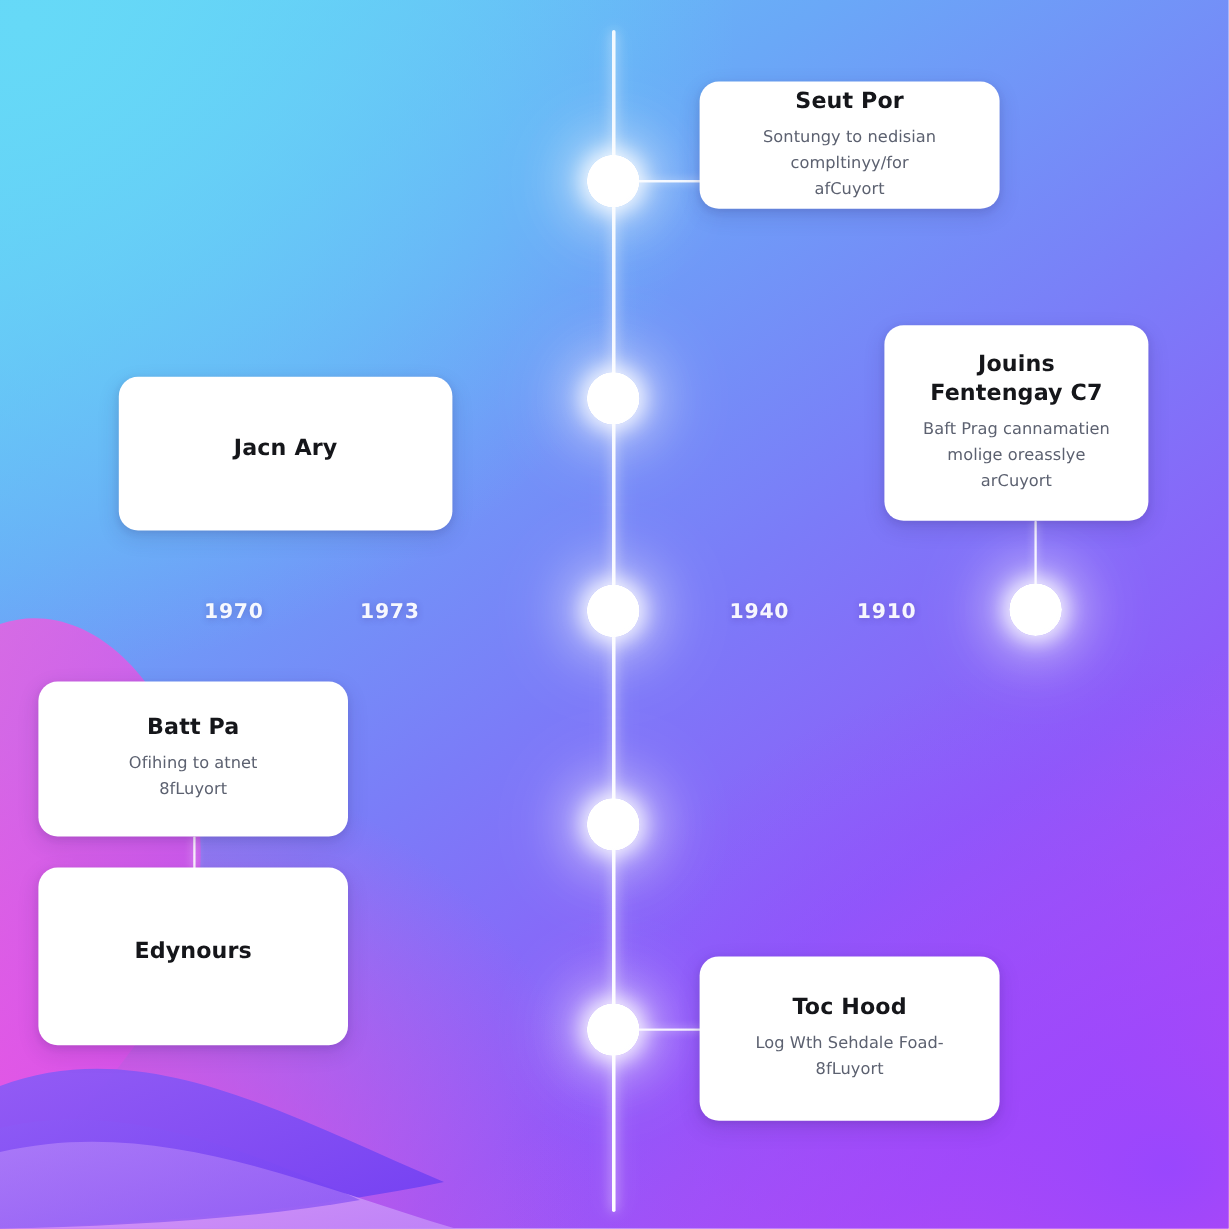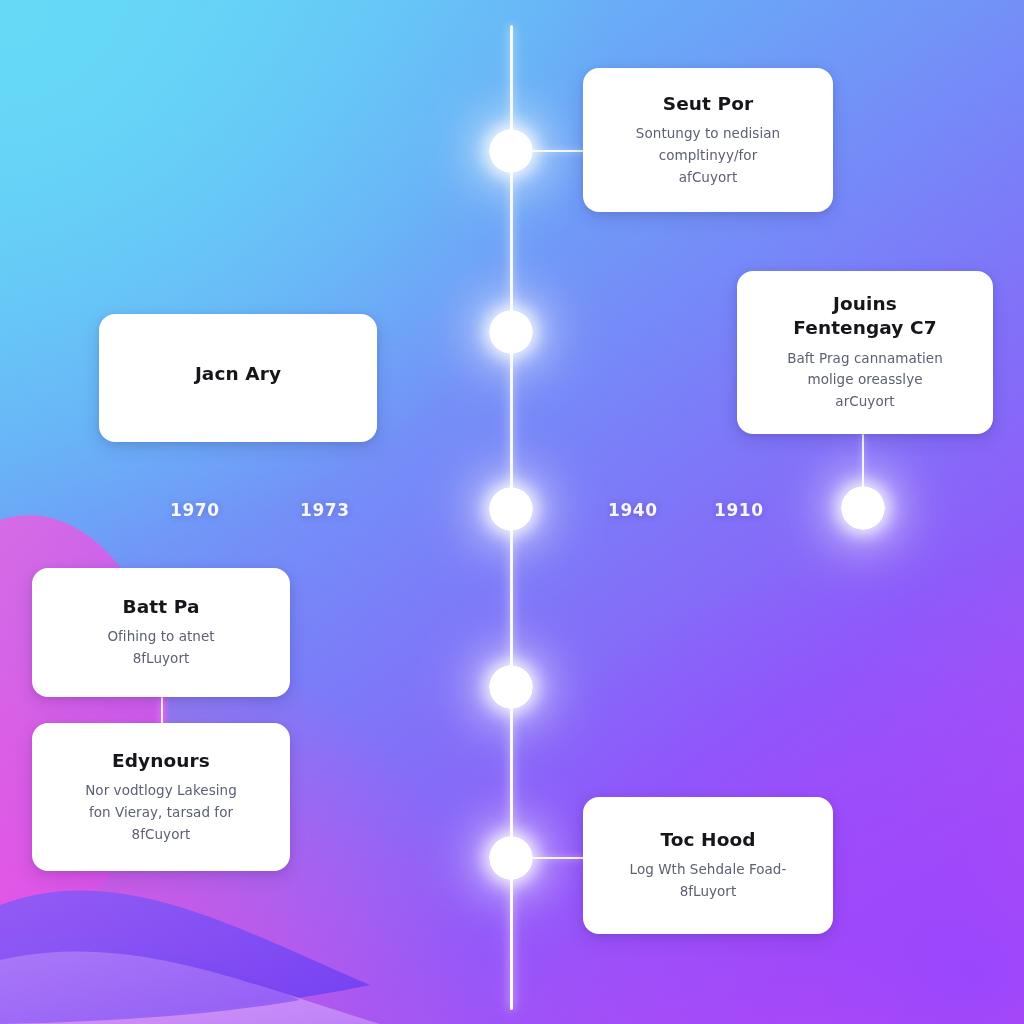--- a/index.html
+++ b/index.html
@@ -142,57 +142,52 @@
   <div class="node" style="left:511px; top:509px;"></div>
   <div class="node" style="left:511px; top:687px;"></div>
   <div class="node" style="left:511px; top:858px;"></div>
   <div class="node" style="left:863px; top:508px;"></div>
 
   <div class="year" style="left:170px; top:500px;">1970</div>
   <div class="year" style="left:300px; top:500px;">1973</div>
   <div class="year" style="left:608px; top:500px;">1940</div>
   <div class="year" style="left:714px; top:500px;">1910</div>
 
-  <div class="card" style="left:583px; top:68px; width:250px; height:144px;">
+  <div class="card" style="left:583px; top:68px; width:250px; height:106px;">
     <div class="card-title">Seut Por</div>
     <div class="card-body">
       <div>Sontungy to nedisian</div>
       <div>compltinyy/for</div>
       <div>afCuyort</div>
     </div>
   </div>
 
   <div class="card" style="left:99px; top:314px; width:278px; height:128px;">
     <div class="card-title">Jacn Ary</div>
   </div>
 
-  <div class="card" style="left:737px; top:271px; width:256px; height:163px;">
+  <div class="card" style="left:737px; top:271px; width:220px; height:163px;">
     <div class="card-title" style="max-width:150px;">Jouins Fentengay C7</div>
     <div class="card-body">
       <div>Baft Prag cannamatien</div>
       <div>molige oreasslye</div>
       <div>arCuyort</div>
     </div>
   </div>
 
   <div class="card" style="left:32px; top:568px; width:258px; height:129px;">
     <div class="card-title">Batt Pa</div>
     <div class="card-body">
       <div>Ofihing to atnet</div>
       <div>8fLuyort</div>
     </div>
   </div>
 
   <div class="card" style="left:32px; top:723px; width:258px; height:148px;">
     <div class="card-title">Edynours</div>
-    <div class="card-body">
-      <div>Nor vodtlogy Lakesing</div>
-      <div>fon Vieray, tarsad for</div>
-      <div>8fCuyort</div>
-    </div>
   </div>
 
   <div class="card" style="left:583px; top:797px; width:250px; height:137px;">
     <div class="card-title">Toc Hood</div>
     <div class="card-body">
       <div>Log Wth Sehdale Foad-</div>
       <div>8fLuyort</div>
     </div>
   </div>
 

